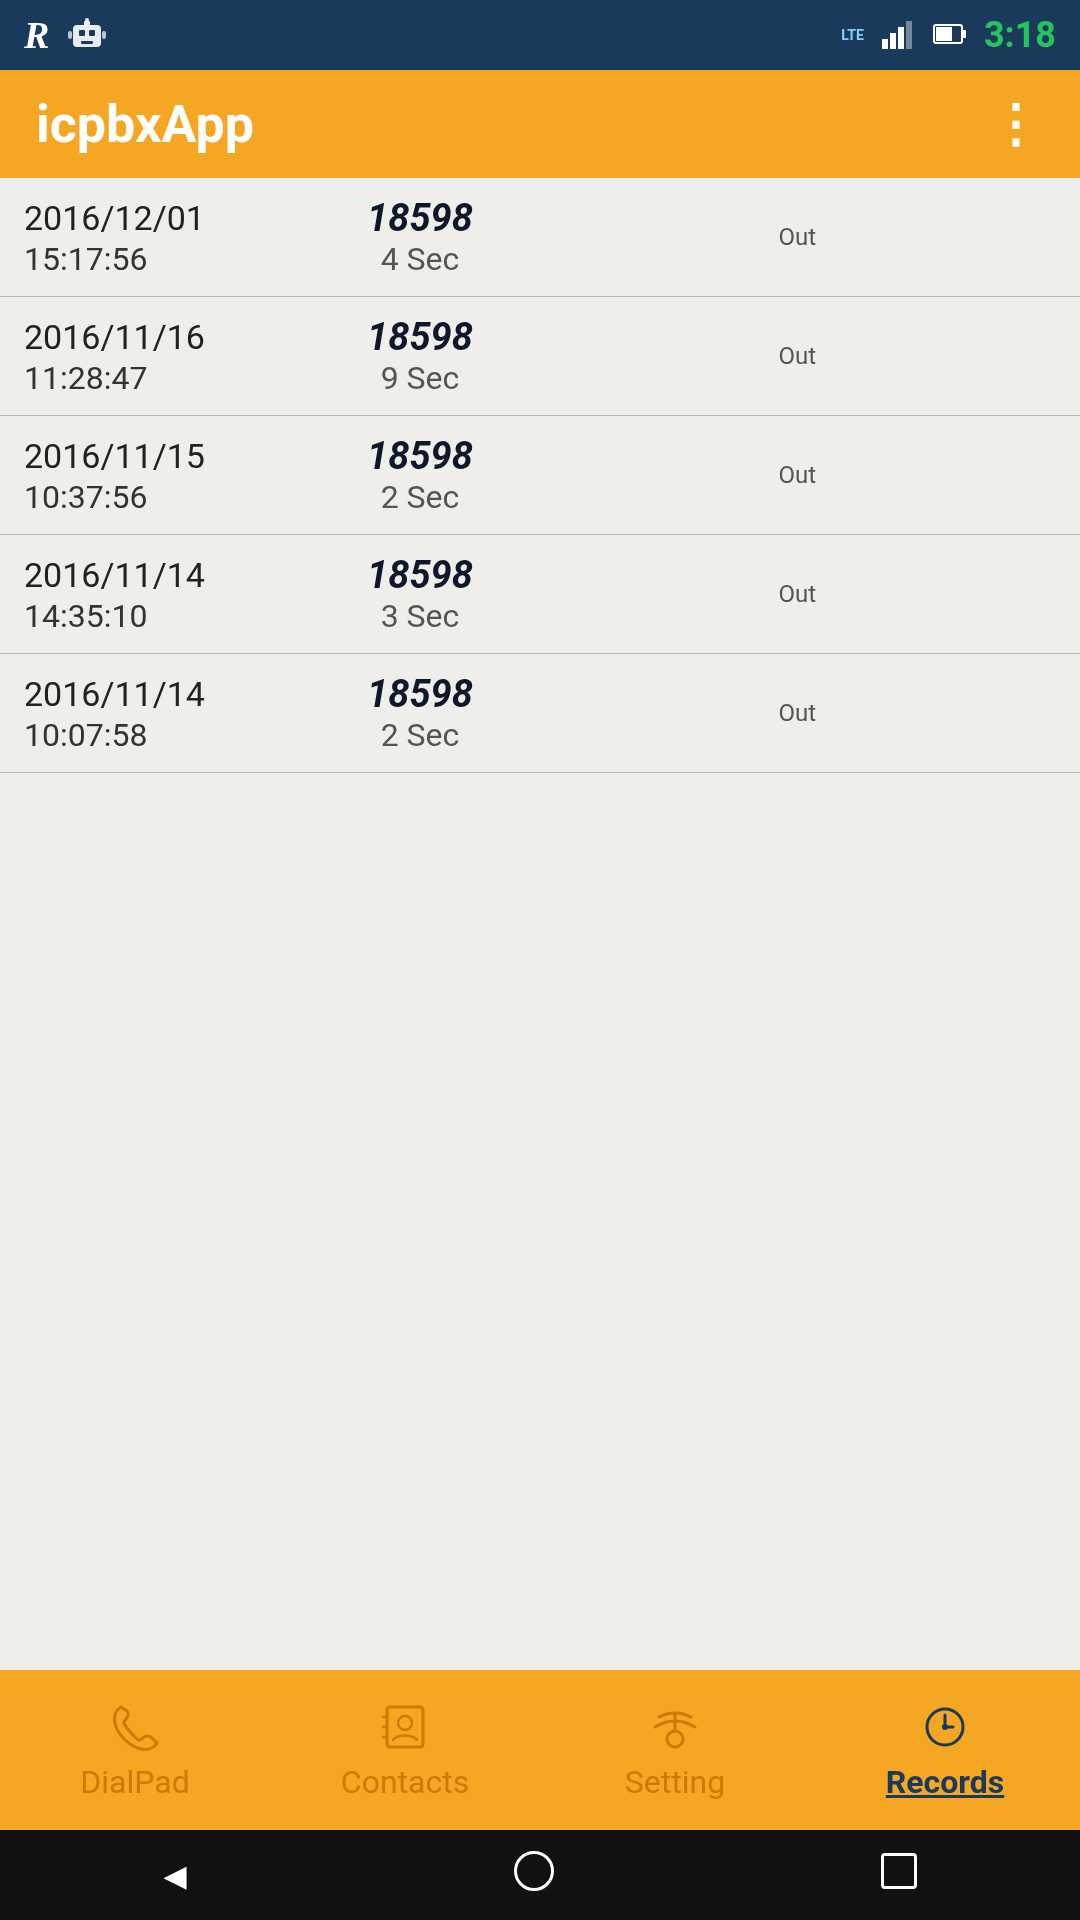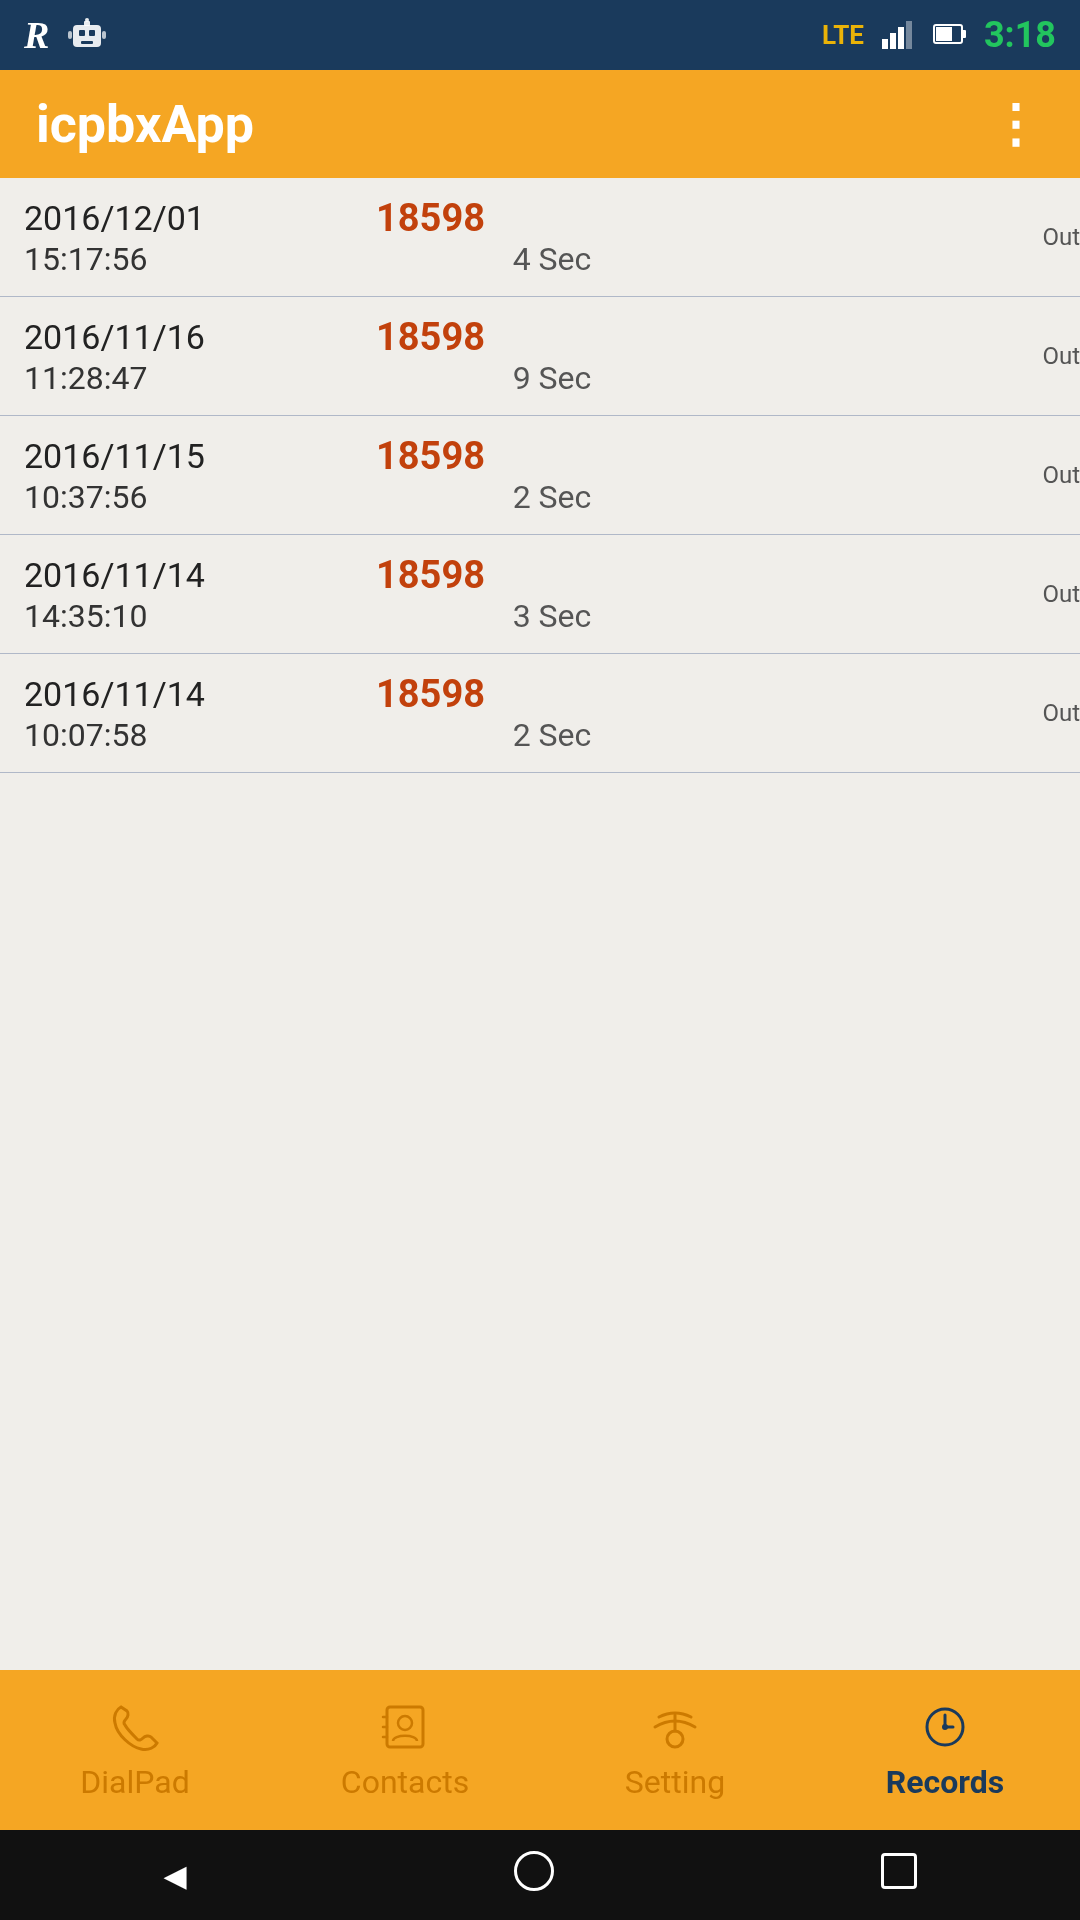--- a/index.html
+++ b/index.html
@@ -47,23 +47,23 @@
       gap: 16px;
       color: white;
       font-size: 32px;
     }
     .status-time {
       font-size: 36px;
       font-weight: bold;
       color: #22c55e;
     }
     .lte-badge {
-      font-size: 26px;
-      font-weight: bold;
-      color: #eab308;
+      font-size: 14px;
+      font-weight: bold;
+      color: #7dd3fc;
       background: transparent;
     }
 
     
     .app-bar {
       background: #F5A623;
       height: 108px;
       display: flex;
       align-items: center;
       justify-content: space-between;
@@ -89,37 +89,39 @@
       flex: 1;
       background: #f0eeea;
       overflow: hidden;
     }
 
     .record-item {
       border-bottom: 1.5px solid #b0b8c8;
       padding: 18px 0 18px 24px;
       background: #f0eeea;
       display: grid;
-      grid-template-columns: 1fr 1fr 1fr;
+      grid-template-columns: 1fr 1fr 1fr 1fr;
       grid-template-rows: auto auto;
       align-items: center;
     }
 
     .record-date {
       font-size: 34px;
       color: #222;
       grid-column: 1;
       grid-row: 1;
     }
     .record-number {
       font-size: 38px;
       font-weight: bold;
-      color: #c2410c;
+      font-style: italic;
+      color: #0f172a;
       grid-column: 2;
       grid-row: 1;
+      text-align: center;
     }
     .record-time {
       font-size: 32px;
       color: #333;
       grid-column: 1;
       grid-row: 2;
     }
     .record-duration {
       font-size: 32px;
       color: #555;
@@ -163,20 +165,21 @@
       align-items: center;
       justify-content: center;
     }
     .nav-label {
       font-size: 32px;
       color: #cc7a00;
     }
     .nav-label.active {
       color: #1a3a5c;
       font-weight: bold;
+      text-decoration: underline;
     }
     .nav-icon svg {
       width: 52px;
       height: 52px;
     }
 
     
     .sys-nav {
       background: #111;
       height: 90px;

